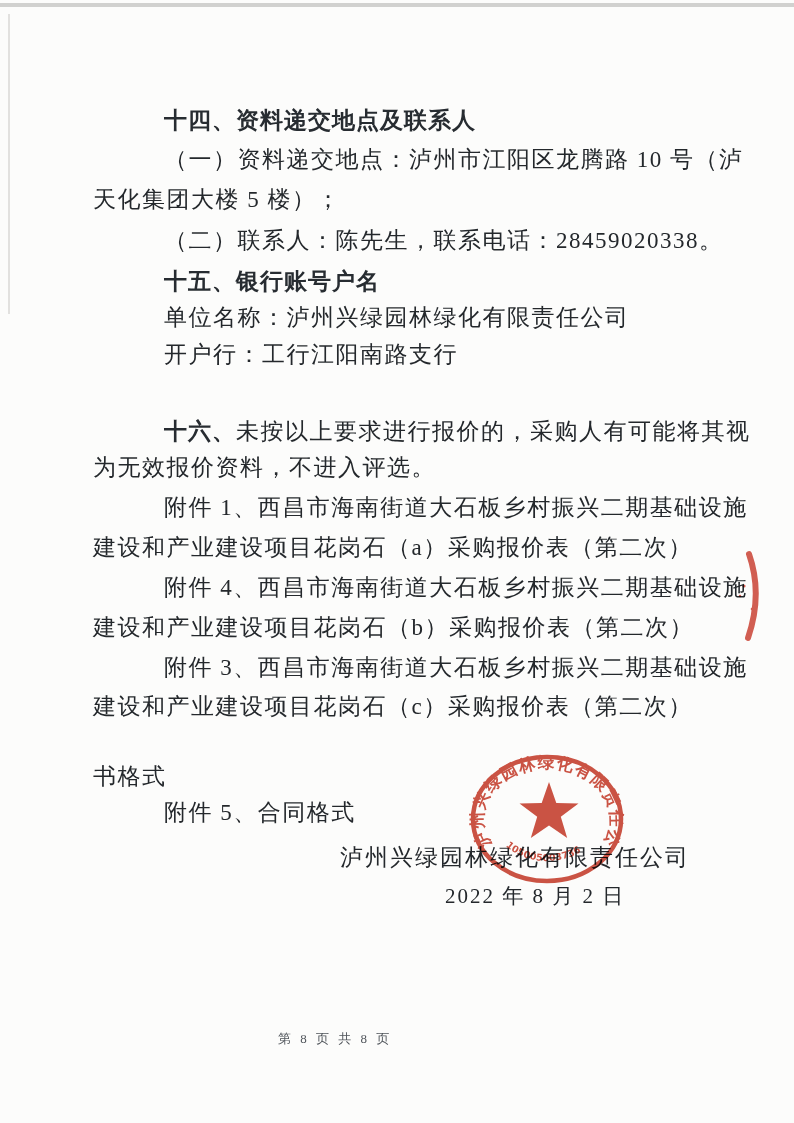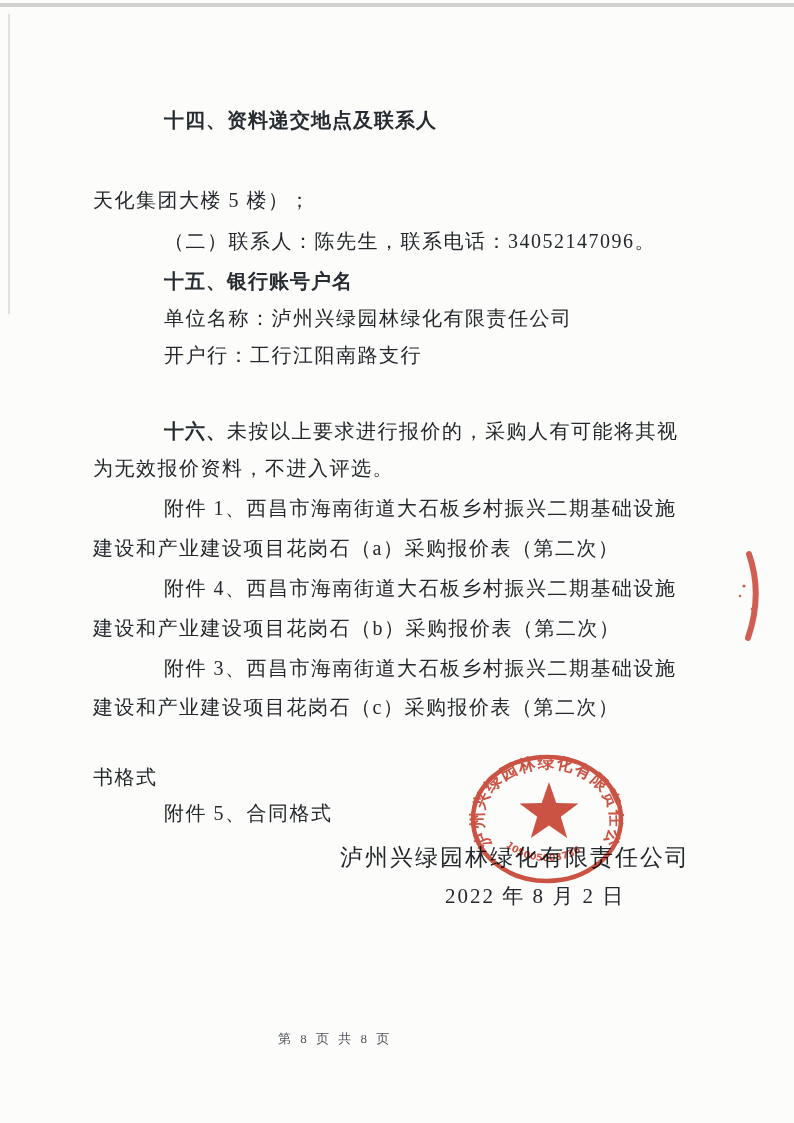--- a/index.html
+++ b/index.html
@@ -18,21 +18,21 @@
     position:absolute;left:0;top:3px;width:794px;height:4px;
     background:#c9c9c7;opacity:.85;
   }
   .scan-edge-left{
     position:absolute;left:8px;top:14px;width:2px;height:300px;
     background:#e2e1df;
   }
   
   .line{
     position:absolute;left:93px;
-    font-size:20px;line-height:30px;letter-spacing:1.5px;
+    font-size:23px;line-height:30px;letter-spacing:1.5px;
     color:#24282c;white-space:nowrap;text-align:right;
   }
   .line.indent{left:164px;}
   .hei{
     font-family:"DejaVu Sans","Liberation Sans",sans-serif;
     font-weight:bold;letter-spacing:1px;
     color:#272c31;
   }
   .sig-company{
     position:absolute;left:340px;top:842px;
@@ -57,22 +57,23 @@
 </style>
 </head>
 <body>
 
 <div class="page">
 
   <div class="scan-strip-top"></div>
   <div class="scan-edge-left"></div>
 
   <div class="line indent hei" style="top:105px">十四、资料递交地点及联系人</div>
+  <div class="line indent" style="top:145px">（一）资料递交地点：泸州市江阳区龙腾路 10 号（泸</div>
   <div class="line" style="top:185px">天化集团大楼 5 楼）；</div>
-  <div class="line indent" style="top:226px">（二）联系人：陈先生，联系电话：34052147096。</div>
+  <div class="line indent" style="top:226px">（二）联系人：陈先生，联系电话：28459020338。</div>
   <div class="line indent hei" style="top:266px">十五、银行账号户名</div>
   <div class="line indent" style="top:303px">单位名称：泸州兴绿园林绿化有限责任公司</div>
   <div class="line indent" style="top:340px">开户行：工行江阳南路支行</div>
   <div class="line" style="top:453px">为无效报价资料，不进入评选。</div>
   <div class="line indent" style="top:416px"><span class="hei">十六、</span><span>未按以上要求进行报价的，采购人有可能将其视</span></div>
   <div class="line indent" style="top:493px">附件 1、西昌市海南街道大石板乡村振兴二期基础设施</div>
   <div class="line" style="top:533px">建设和产业建设项目花岗石（a）采购报价表（第二次）</div>
   <div class="line indent" style="top:573px">附件 4、西昌市海南街道大石板乡村振兴二期基础设施</div>
   <div class="line" style="top:613px">建设和产业建设项目花岗石（b）采购报价表（第二次）</div>
   <div class="line indent" style="top:653px">附件 3、西昌市海南街道大石板乡村振兴二期基础设施</div>

